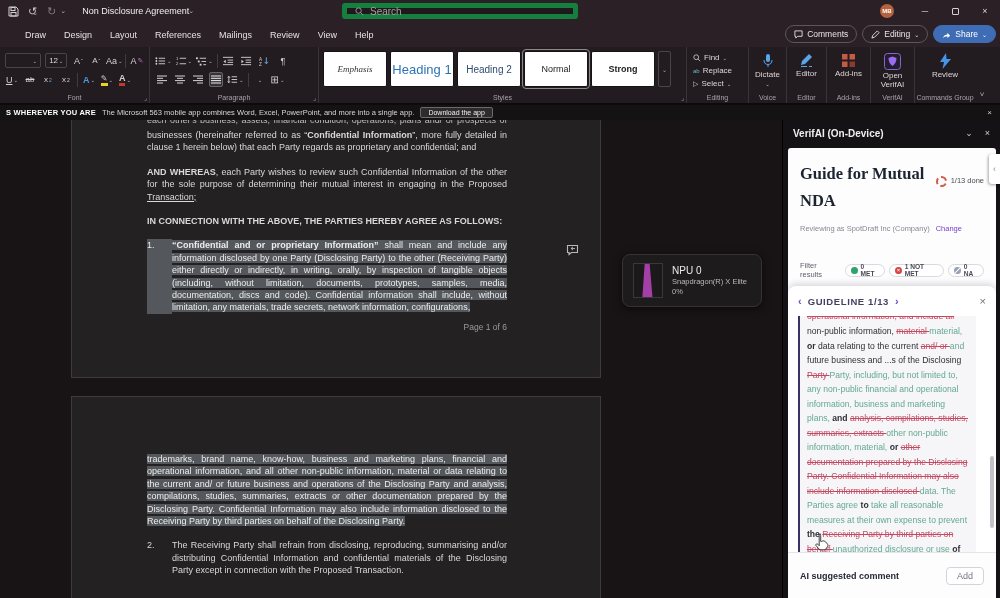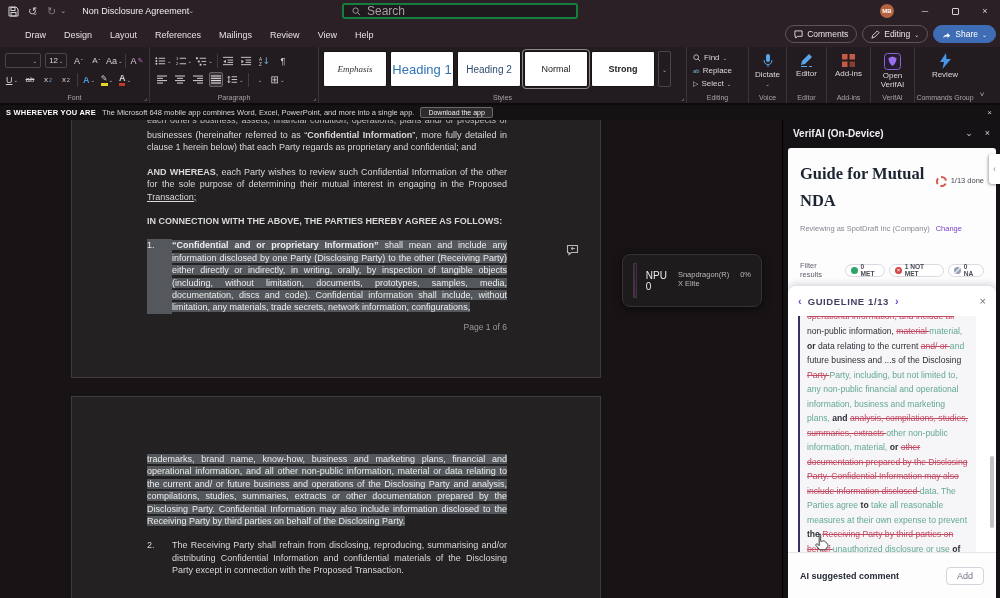--- a/index.html
+++ b/index.html
@@ -6,21 +6,21 @@
   html,body{width:1000px;height:598px;overflow:hidden;background:#000}
   body{font-family:"Liberation Sans",sans-serif;-webkit-font-smoothing:antialiased}
   .app{position:relative;width:1000px;height:598px;background:#181314;overflow:hidden}
 
   
   .titlebar{height:22px;background:#2a2026;display:flex;align-items:center;position:relative;color:#ddd6da}
   .qat{display:flex;align-items:center;gap:9px;padding-left:8px;font-size:11px;color:#cfc8cc}
   .qat .dim{color:#847c81}
   .tiny-cd{font-size:7px;color:#b3abb0;margin-left:-5px}
   .doc-title{margin-left:16px;font-size:9px;color:#f1edef;display:flex;align-items:center;gap:4px}
-  .searchbox{position:absolute;left:342px;top:3px;width:236px;height:16px;background:#1f191d;border:2px solid #15803d;border-radius:3px;display:flex;align-items:center;gap:6px;padding:2px 8px;color:#a79fa5;font-size:12px}
+  .searchbox{position:absolute;left:342px;top:3px;width:236px;height:16px;background:#1f191d;border:5px solid #15803d;border-radius:3px;display:flex;align-items:center;gap:6px;padding:2px 8px;color:#a79fa5;font-size:10px}
   .tb-right{position:absolute;right:0;top:0;height:22px;display:flex;align-items:center;gap:0}
   .avatar{width:14px;height:14px;border-radius:50%;background:#b5623f;color:#fff;font-size:6px;font-weight:bold;display:flex;align-items:center;justify-content:center;margin-right:16px}
   .winbtn{width:30px;height:22px;display:flex;align-items:center;justify-content:center;color:#d6d0d4;font-size:9px}
   .maxbox{width:7px;height:7px;border:1px solid #d6d0d4;border-radius:1px}
 
   
   .tabrow{height:25px;background:#2a2026;display:flex;position:relative}
   .tabs{display:flex;align-items:center;padding-left:16px}
   .tab{font-size:9px;color:#e6e0e3;padding:4px 9px;border-radius:3px}
   .tr-right{position:absolute;right:4px;top:3px;display:flex;align-items:center;gap:5px}
@@ -79,21 +79,21 @@
   .li .litext{flex:1;text-align:justify}
   .pageno{margin-top:7px;text-align:right;color:#9b9b9b;font-size:8.5px}
   .r-b{font-weight:bold}
   .r-u{text-decoration:underline}
   .r-hl{background:#54585d;color:#ececec}
   .comment-marker{position:absolute;left:566px;top:122px;color:#b8b8b8}
   
   .npu{position:absolute;left:622px;top:134px;width:140px;height:53px;background:#1d1b1c;border:1px solid #353234;border-radius:8px;display:flex;align-items:center;gap:9px;padding:0 10px;box-shadow:0 2px 8px rgba(0,0,0,.5)}
   .npu-chart{width:30px;height:35px;background:#1b191a;border:1px solid #3b3839;position:relative;overflow:hidden}
   .npu-bar{position:absolute;inset:0;background:#a53fa8;clip-path:polygon(38% 0,56% 0,66% 100%,30% 100%)}
-  .npu-text{display:flex;flex-direction:row;gap:11px}
+  .npu-text{display:flex;flex-direction:column;gap:1px}
   .npu-title{color:#ececec;font-size:10px}
   .npu-sub{color:#b9b9b9;font-size:7.5px}
 
   
   .panel{position:relative;width:218px;height:100%;background:#151215;border-left:1px solid #000}
   .panel-head{height:26px;display:flex;align-items:center;padding:0 10px;color:#f0eef0}
   .panel-head .ttl{font-size:10px;font-weight:bold}
   .panel-head .ph-icons{margin-left:auto;display:flex;gap:12px;color:#cfcccf;font-size:9px}
   .card{position:absolute;left:5px;right:4px;top:28px;bottom:0;background:#fdfdfe;border-radius:3px 3px 0 0;overflow:hidden}
   .collapse-tab{position:absolute;right:0;top:34px;width:11px;height:30px;background:#fff;border-radius:3px 0 0 3px;box-shadow:-1px 1px 3px rgba(0,0,0,.35);display:flex;align-items:center;justify-content:center;color:#8b8b95;font-size:9px;z-index:3}
@@ -486,21 +486,21 @@
         <span>Review</span>
       </div>
       <div class="rlabel">Commands Group</div>
     </div>
 
     <div class="ribbon-collapse">˅</div>
   </div>
 
   <div class="banner">
     <b>S WHEREVER YOU ARE</b>
-    <span>The Microsoft 648 mobile app combines Word, Excel, PowerPoint, and more into a single app.</span>
+    <span>The Microsoft 563 mobile app combines Word, Excel, PowerPoint, and more into a single app.</span>
     <button class="dl-btn">Download the app</button>
     <span class="banner-x">×</span>
   </div>
 
   <div class="main">
 
     <div class="docarea">
 
       <div class="page page1">
         <div class="pbody">

